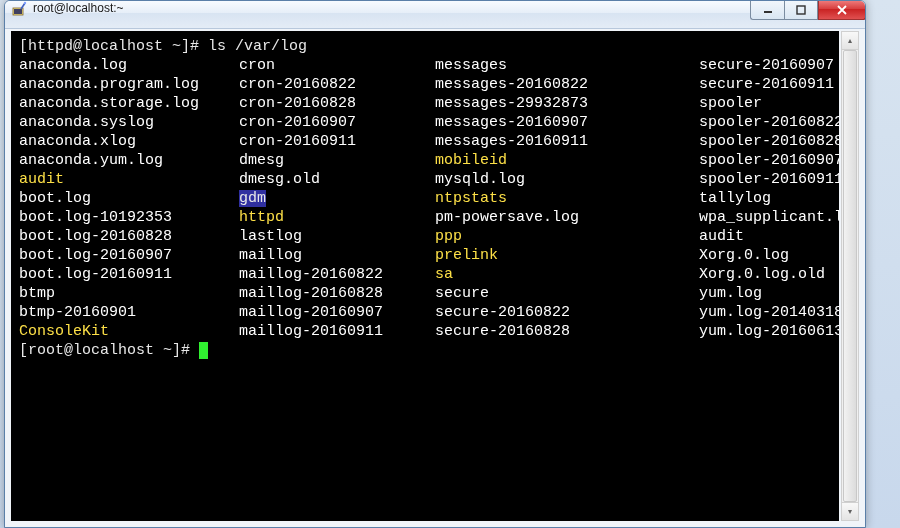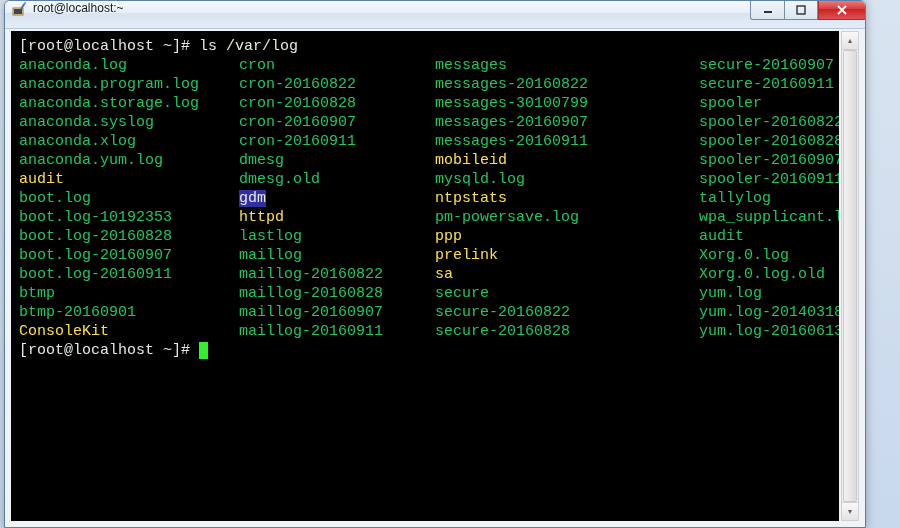--- a/index.html
+++ b/index.html
@@ -125,21 +125,21 @@
       position: absolute;
       top: 0;
       left: 1px;
       right: 1px;
       height: 100%;
       background: linear-gradient(90deg, #f2f2f2, #dcdcdc);
       border: 1px solid #c8c8c8;
       border-radius: 2px;
     }
     .cmd { color: #e8e8e8; }
-    .file { color: #22c55e; margin-top: 32px; }
+    .file { color: #ffffff; margin-top: 32px; }
     .dir { color: #fde047; }
     .dir-hl { color: #e8e8e8; background: #3030a0; margin-top: 20px; }
     .cursor {
       display: inline-block;
       width: 9px;
       height: 17px;
       background: #30f030;
       vertical-align: text-bottom;
     }
     .col { display: inline-block; }
@@ -175,24 +175,24 @@
       </div>
       <div class="win-btn win-close">
         <svg width="12" height="12">
             <path d="M2 2 L10 10 M10 2 L2 10" stroke="#fff" stroke-width="1.8"></path>
           </svg>
       </div>
     </div>
   </div>
 
   <div class="terminal-wrap">
-    <div class="terminal" id="terminal"><span class="cmd">[root@localhost ~]# ls /var/log</span>
+    <div class="terminal" id="terminal"><span class="cmd">[httpd@localhost ~]# ls /var/log</span>
 <span class="col c0"><span class="file">anaconda.log</span></span><span class="col c1"><span class="file">cron</span></span><span class="col c2"><span class="file">messages</span></span><span class="col c3"><span class="file">secure-20160907</span></span>
 <span class="col c0"><span class="file">anaconda.program.log</span></span><span class="col c1"><span class="file">cron-20160822</span></span><span class="col c2"><span class="file">messages-20160822</span></span><span class="col c3"><span class="file">secure-20160911</span></span>
-<span class="col c0"><span class="file">anaconda.storage.log</span></span><span class="col c1"><span class="file">cron-20160828</span></span><span class="col c2"><span class="file">messages-30100799</span></span><span class="col c3"><span class="file">spooler</span></span>
+<span class="col c0"><span class="file">anaconda.storage.log</span></span><span class="col c1"><span class="file">cron-20160828</span></span><span class="col c2"><span class="file">messages-29932873</span></span><span class="col c3"><span class="file">spooler</span></span>
 <span class="col c0"><span class="file">anaconda.syslog</span></span><span class="col c1"><span class="file">cron-20160907</span></span><span class="col c2"><span class="file">messages-20160907</span></span><span class="col c3"><span class="file">spooler-20160822</span></span>
 <span class="col c0"><span class="file">anaconda.xlog</span></span><span class="col c1"><span class="file">cron-20160911</span></span><span class="col c2"><span class="file">messages-20160911</span></span><span class="col c3"><span class="file">spooler-20160828</span></span>
 <span class="col c0"><span class="file">anaconda.yum.log</span></span><span class="col c1"><span class="file">dmesg</span></span><span class="col c2"><span class="dir">mobileid</span></span><span class="col c3"><span class="file">spooler-20160907</span></span>
 <span class="col c0"><span class="dir">audit</span></span><span class="col c1"><span class="file">dmesg.old</span></span><span class="col c2"><span class="file">mysqld.log</span></span><span class="col c3"><span class="file">spooler-20160911</span></span>
 <span class="col c0"><span class="file">boot.log</span></span><span class="col c1"><span class="dir-hl">gdm</span></span><span class="col c2"><span class="dir">ntpstats</span></span><span class="col c3"><span class="file">tallylog</span></span>
 <span class="col c0"><span class="file">boot.log-10192353</span></span><span class="col c1"><span class="dir">httpd</span></span><span class="col c2"><span class="file">pm-powersave.log</span></span><span class="col c3"><span class="file">wpa_supplicant.log</span></span>
 <span class="col c0"><span class="file">boot.log-20160828</span></span><span class="col c1"><span class="file">lastlog</span></span><span class="col c2"><span class="dir">ppp</span></span><span class="col c3"><span class="file">audit</span></span>
 <span class="col c0"><span class="file">boot.log-20160907</span></span><span class="col c1"><span class="file">maillog</span></span><span class="col c2"><span class="dir">prelink</span></span><span class="col c3"><span class="file">Xorg.0.log</span></span>
 <span class="col c0"><span class="file">boot.log-20160911</span></span><span class="col c1"><span class="file">maillog-20160822</span></span><span class="col c2"><span class="dir">sa</span></span><span class="col c3"><span class="file">Xorg.0.log.old</span></span>
 <span class="col c0"><span class="file">btmp</span></span><span class="col c1"><span class="file">maillog-20160828</span></span><span class="col c2"><span class="file">secure</span></span><span class="col c3"><span class="file">yum.log</span></span>

